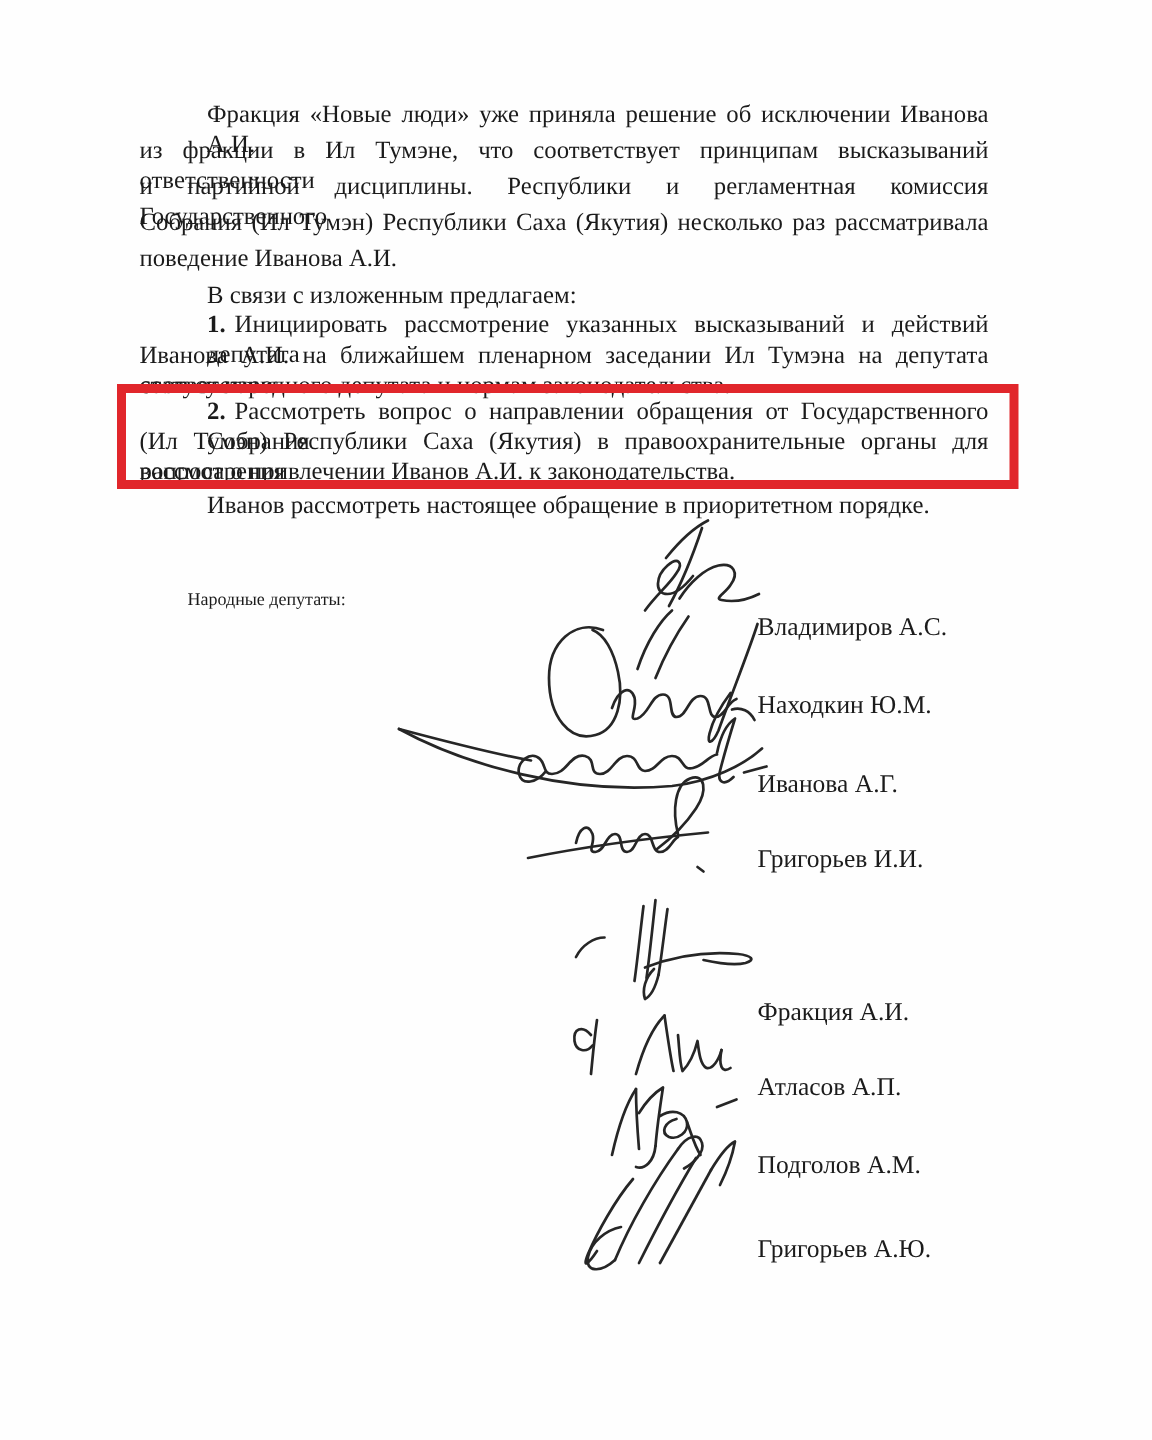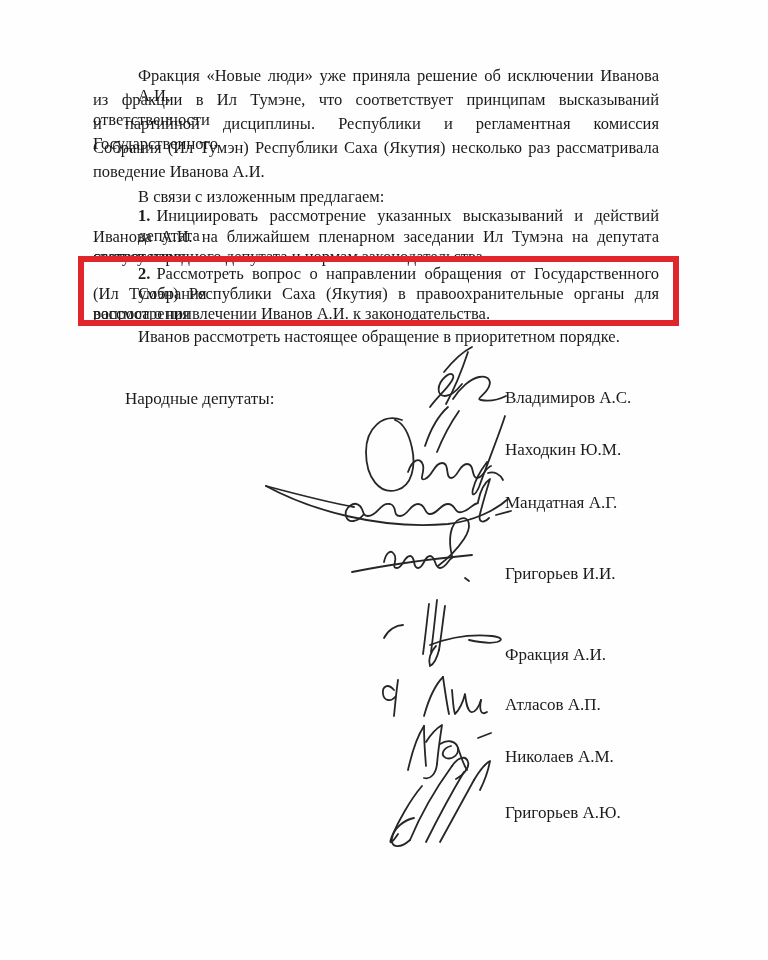--- a/index.html
+++ b/index.html
@@ -15,24 +15,24 @@
   }
   .just{text-align:justify;text-align-last:justify;white-space:normal;}
   .lastline{text-align:center;text-align-last:left;}
   .indent{padding-left:45px;width:521px;}
   .num{font-weight:bold;margin-right:6px;}
   .highlight-box{
     position:absolute;left:78px;top:256px;width:589px;height:58px;
     border:6px solid #e1262b;background:transparent;z-index:5;
   }
   .signers-label{
-    position:absolute;left:125px;top:389px;font-size:17px;line-height:20px;
+    position:absolute;left:125px;top:389px;font-size:12px;line-height:20px;
   }
   .sig-name{
-    position:absolute;left:505px;font-size:17px;line-height:20px;white-space:nowrap;
+    position:absolute;left:505px;font-size:17px;line-height:20px;white-space:nowrap;margin-top:20px;
   }
   .sig-svg{position:absolute;left:0;top:0;width:768px;height:960px;z-index:2;}
   .sig-svg path{fill:none;stroke:#262626;stroke-width:1.8;stroke-linecap:round;stroke-linejoin:round;}
 </style>
 </head>
 <body>
 
 <div class="page">
 
   <div>
@@ -62,25 +62,25 @@
   </div>
 
   <div>
     <div class="line lastline indent" style="top:327px">Иванов рассмотреть настоящее обращение в приоритетном порядке.</div>
   </div>
 
   <div class="signers-label">Народные депутаты:</div>
 
   <div class="sig-name" style="top:388px">Владимиров А.С.</div>
   <div class="sig-name" style="top:440px">Находкин Ю.М.</div>
-  <div class="sig-name" style="top:493px">Мандатная А.Г.</div>
-  <div class="sig-name" style="top:564px">Григорьев И.И.</div>
+  <div class="sig-name" style="top:493px">Иванова А.Г.</div>
+  <div class="sig-name" style="top:543px">Григорьев И.И.</div>
   <div class="sig-name" style="top:645px">Фракция А.И.</div>
   <div class="sig-name" style="top:695px">Атласов А.П.</div>
-  <div class="sig-name" style="top:747px">Николаев А.М.</div>
+  <div class="sig-name" style="top:747px">Подголов А.М.</div>
   <div class="sig-name" style="top:803px">Григорьев А.Ю.</div>
 
   <svg class="sig-svg" viewBox="0 0 768 960">
     <g>
       <path d="M468,352 C464,364 456,386 446,404"></path>
       <path d="M444,372 C452,362 462,352 472,347"></path>
       <path d="M430,407 C438,396 446,390 451,382 C456,375 452,371 445,377 C437,384 436,396 445,396 C452,396 458,389 462,384"></path>
       <path d="M453,399 C460,388 470,379 479,377 C489,375 493,382 487,390 C483,396 476,399 481,400 C491,402 500,399 506,396"></path>
     </g>
     <g>

